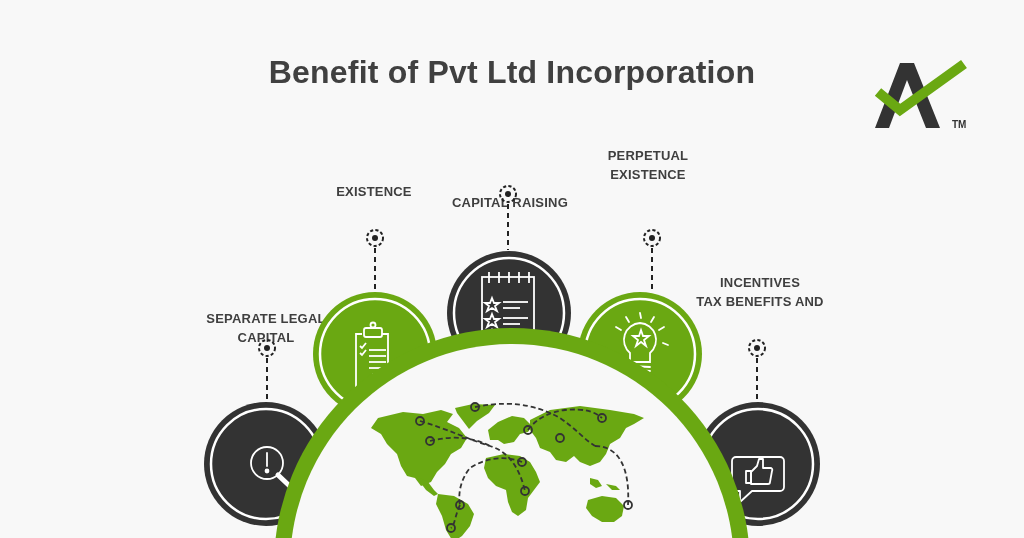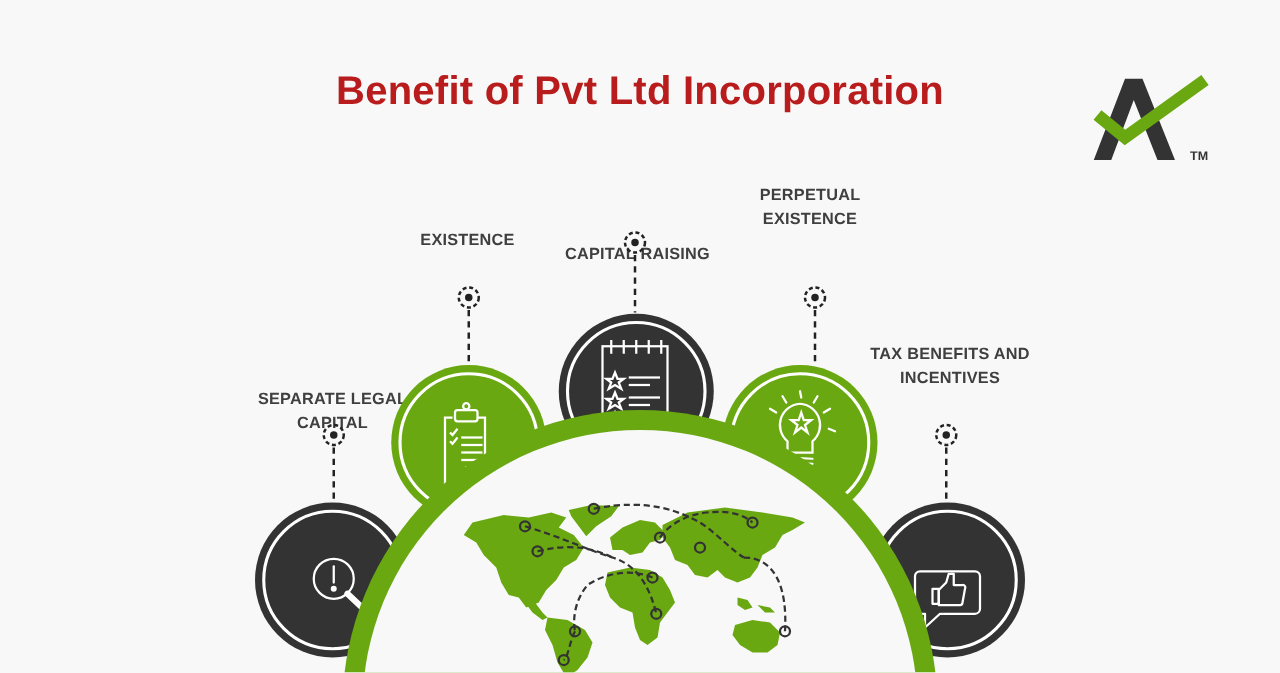--- a/index.html
+++ b/index.html
@@ -1,17 +1,17 @@
 <!DOCTYPE html>
 <html><head>
 <meta charset="utf-8">
 <style>
   html, body { margin:0; padding:0; }
   body { width:1024px; height:538px; overflow:hidden; background:#f8f8f8; position:relative; font-family:"Liberation Sans", sans-serif; }
-  .title { position:absolute; left:0; width:1024px; top:54px; text-align:center; font-size:32px; font-weight:bold; color:#b91c1c; letter-spacing:0.2px; }
+  .title { position:absolute; left:0; width:1024px; top:54px; text-align:center; font-size:32px; font-weight:bold; color:#404040; letter-spacing:0.2px; }
   .logo { position:absolute; left:870px; top:58px; width:110px; height:80px; }
   .label { position:absolute; font-size:13px; font-weight:bold; color:#3f3f3f; text-align:center; line-height:19px; letter-spacing:0.2px; }
   svg.main { position:absolute; left:0; top:0; }
 </style>
 </head>
 <body>
 
 <div class="title">Benefit of Pvt Ltd Incorporation</div>
 
 <svg class="logo" viewBox="0 0 110 80" width="110" height="80">
@@ -28,22 +28,22 @@
   <div>EXISTENCE</div>
 </div>
 <div class="label" style="left:432px; top:153px; width:156px;margin-top:40px;">
   <div>CAPITAL RAISING</div>
 </div>
 <div class="label" style="left:578px; top:146px; width:140px;">
   <div>PERPETUAL</div>
   <div>EXISTENCE</div>
 </div>
 <div class="label" style="left:672px; top:273px; width:176px;">
+  <div>INCENTIVES</div>
   <div>TAX BENEFITS AND</div>
-  <div>INCENTIVES</div>
 </div>
 
 <svg class="main" width="1024" height="538" viewBox="0 0 1024 538">
   <defs>
     <g id="target">
       <circle r="8" fill="none" stroke="#222" stroke-width="2" stroke-dasharray="3.2 2.2"></circle>
       <circle r="3" fill="#222"></circle>
     </g>
   </defs>
 

